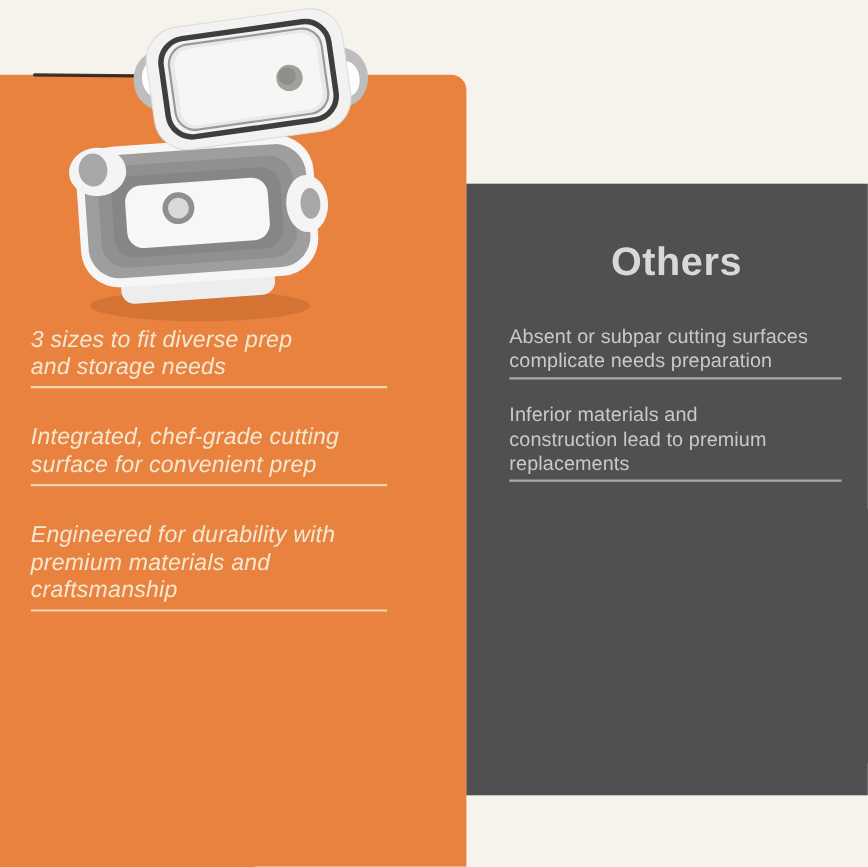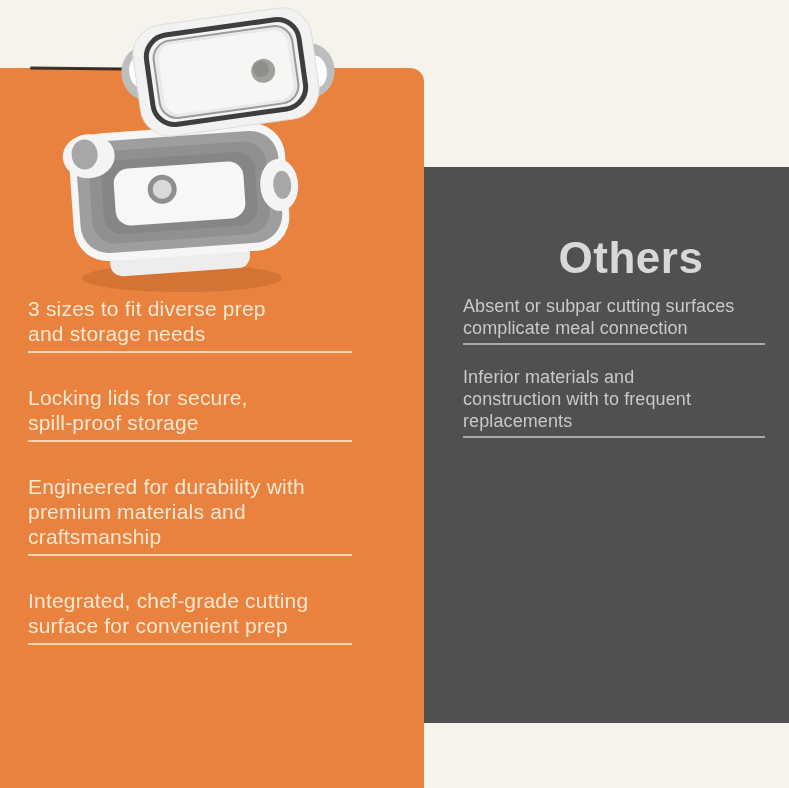--- a/index.html
+++ b/index.html
@@ -15,32 +15,32 @@
   .dark-panel{
     position:absolute;left:424px;top:167px;width:365px;height:556px;
     background:#505052;
   }
   .shadow-line{
     position:absolute;left:30px;top:67px;width:96px;height:3px;
     background:#1e1b17;border-radius:3px;transform:rotate(.6deg);opacity:.85;
   }
   
   .benefits{position:absolute;left:28px;top:228px;width:326px;}
-  .benefit-item{margin:0 0 32px 0;}
+  .benefit-item{margin:0 0 32px 0;font-style:italic;}
   .benefit-text{
     margin:0;font-size:21px;line-height:25px;color:#F5E8D2;
     letter-spacing:.2px;white-space:pre-line;
   }
   .benefit-divider{
     margin-top:5px;width:324px;height:0;
     border-top:2px solid rgba(248,236,214,.78);
   }
   .others-title{
-    margin:16px;position:absolute;left:39px;top:50px;width:304px;
-    text-align:center;font-size:44px;font-weight:700;color:#D8D8D8;
+    margin:0;position:absolute;left:39px;top:50px;width:304px;
+    text-align:center;font-size:36px;font-weight:700;color:#D8D8D8;
     letter-spacing:.5px;
   }
   .drawbacks{position:absolute;left:39px;top:128px;width:304px;}
   .drawback-item{margin:0 0 21px 0;}
   .drawback-text{
     margin:0;font-size:18px;line-height:22px;color:#C9C9C9;
     letter-spacing:.1px;white-space:pre-line;
   }
   .drawback-divider{
     margin-top:4px;width:302px;height:0;
@@ -54,58 +54,53 @@
 
 <div class="orange-panel">
   <div class="benefits">
 
     <div class="benefit-item">
       <p class="benefit-text">3 sizes to fit diverse prep
 and storage needs</p>
       <div class="benefit-divider"></div>
     </div>
 
+
     <div class="benefit-item">
-      <p class="benefit-text">Locking lids for secure,
-spill-proof storage</p>
+      <p class="benefit-text">Integrated, chef-grade cutting
+surface for convenient prep</p>
       <div class="benefit-divider"></div>
     </div>
 
     <div class="benefit-item">
       <p class="benefit-text">Engineered for durability with
 premium materials and
 craftsmanship</p>
-      <div class="benefit-divider"></div>
-    </div>
-
-    <div class="benefit-item">
-      <p class="benefit-text">Integrated, chef-grade cutting
-surface for convenient prep</p>
       <div class="benefit-divider"></div>
     </div>
 
   </div>
 </div>
 
 <div class="dark-panel">
   <h2 class="others-title">Others</h2>
 
   <div class="drawbacks">
 
 
 
     <div class="drawback-item">
       <p class="drawback-text">Absent or subpar cutting surfaces
-complicate meal connection</p>
+complicate needs preparation</p>
       <div class="drawback-divider"></div>
     </div>
 
     <div class="drawback-item">
       <p class="drawback-text">Inferior materials and
-construction with to frequent
+construction lead to premium
 replacements</p>
       <div class="drawback-divider"></div>
     </div>
 
 
   </div>
 </div>
 
 <div class="shadow-line"></div>
 

